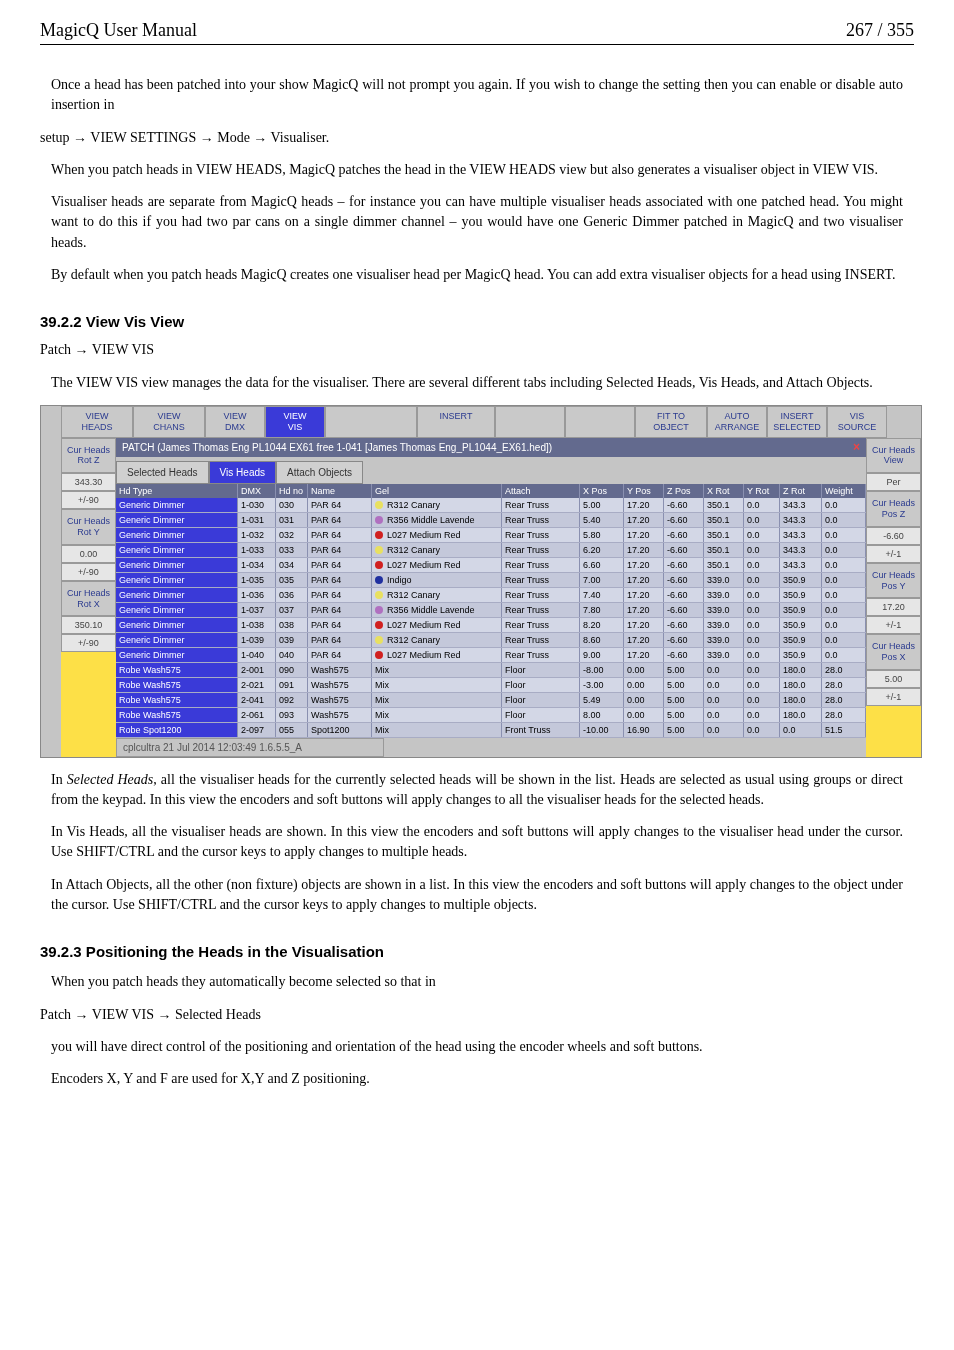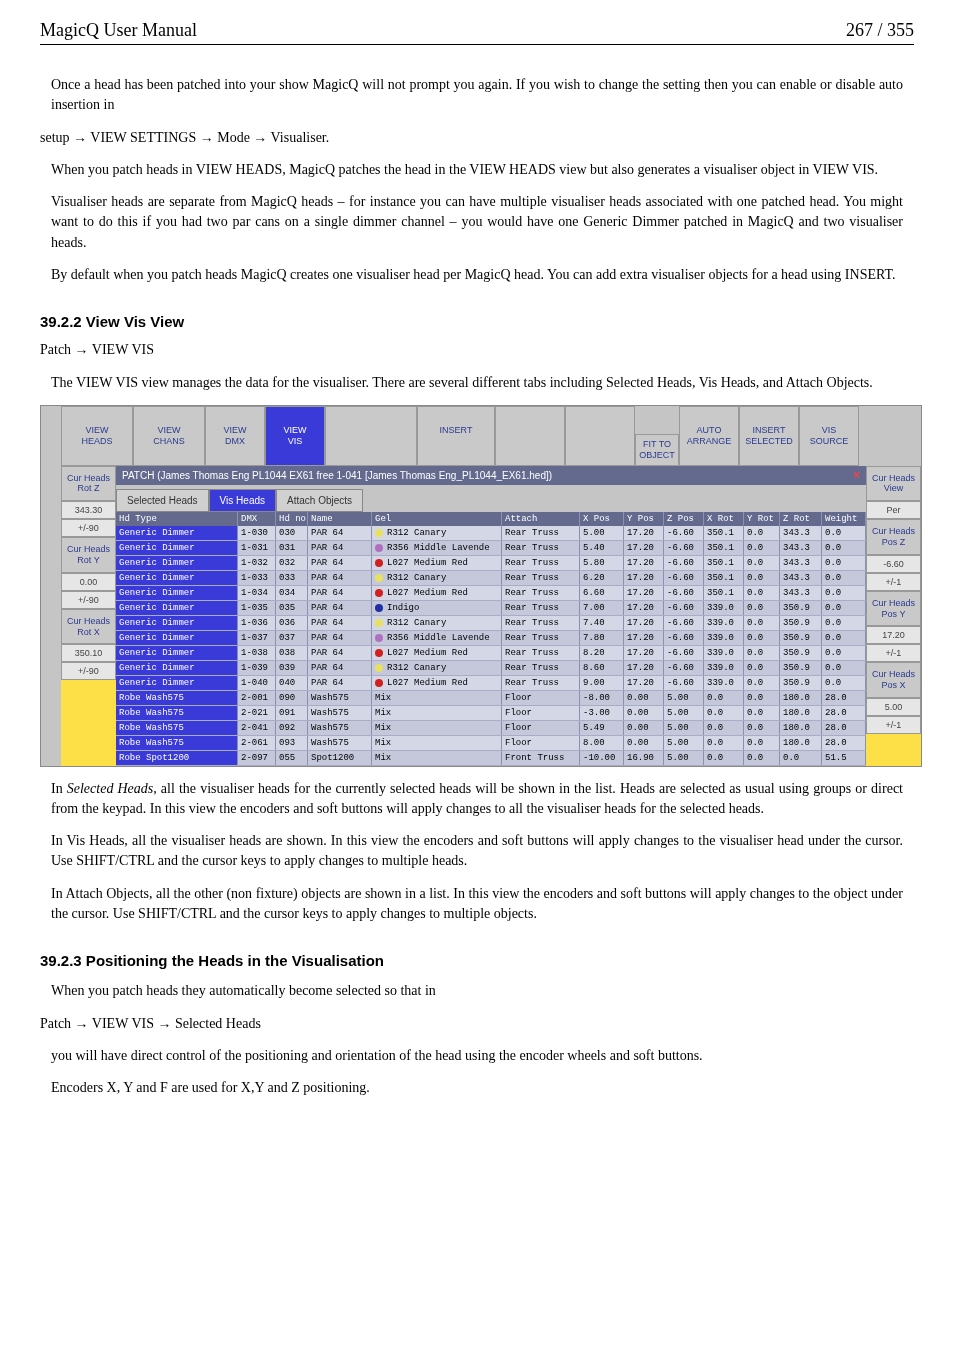--- a/index.html
+++ b/index.html
@@ -123,21 +123,20 @@
     color: #333;
     font-size: 10px;
     padding: 5px 10px;
   }
   .tab.active {
     background: #3a3ad8;
     color: #fff;
   }
   .grid {
     flex: 1;
-    font-family: Liberation Mono, monospace;
   }
   .gridhead {
     display: flex;
     background: #636a8e;
     color: #fff;
     font-size: 9px;
   }
   .ghc, .gc {
     border-right: 1px solid #8a90b0;
     padding: 2px 3px;
@@ -204,21 +203,21 @@
 
   <div class="toprow" id="toprow">
       <div class="topcell" style="width: 72px;">VIEW<span class="line2">HEADS</span></div>
       <div class="topcell" style="width: 72px;">VIEW<span class="line2">CHANS</span></div>
       <div class="topcell" style="width: 60px;">VIEW<span class="line2">DMX</span></div>
       <div class="topcell" style="width: 60px; background: rgb(58, 58, 216); color: rgb(255, 255, 255);">VIEW<span class="line2">VIS</span></div>
       <div class="topcell" style="width: 92px;">&nbsp;<span class="line2">&nbsp;</span></div>
       <div class="topcell" style="width: 78px;">INSERT<span class="line2">&nbsp;</span></div>
       <div class="topcell" style="width: 70px;">&nbsp;<span class="line2">&nbsp;</span></div>
       <div class="topcell" style="width: 70px;">&nbsp;<span class="line2">&nbsp;</span></div>
-      <div class="topcell" style="width: 44px; margin-top: 28px;">FIT TO<span class="line2">OBJECT</span></div>
+      <div class="topcell" style="width: 72px;">FIT TO<span class="line2">OBJECT</span></div>
       <div class="topcell" style="width: 60px;">AUTO<span class="line2">ARRANGE</span></div>
       <div class="topcell" style="width: 60px;">INSERT<span class="line2">SELECTED</span></div>
       <div class="topcell" style="width: 60px;">VIS<span class="line2">SOURCE</span></div>
     </div>
 
   <div class="subrow">
 
     <div class="sidecol" id="leftside">
         <div class="sidebtn">Cur Heads<br>Rot Z</div>
         <div class="sideval">343.30</div>
@@ -527,20 +526,21 @@
               <div class="gc c-ypos">16.90</div>
               <div class="gc c-zpos">5.00</div>
               <div class="gc c-xrot">0.0</div>
               <div class="gc c-yrot">0.0</div>
               <div class="gc c-zrot">0.0</div>
               <div class="gc c-weight">51.5</div>
             </div>
           </div>
       </div>
       <div class="statusbar">
+        <div class="statusbox sb-left">cplcultra 21 Jul 2014 12:03:49 1.6.5.5_A</div>
       </div>
     </div>
 
     <div class="sidecol" id="rightside">
         <div class="sidebtn">Cur Heads<br>View</div>
         <div class="sideval">Per</div>
         <div class="sidebtn">Cur Heads<br>Pos Z</div>
         <div class="sideval">-6.60</div>
         <div class="sideval">+/-1</div>
         <div class="sidebtn">Cur Heads<br>Pos Y</div>

